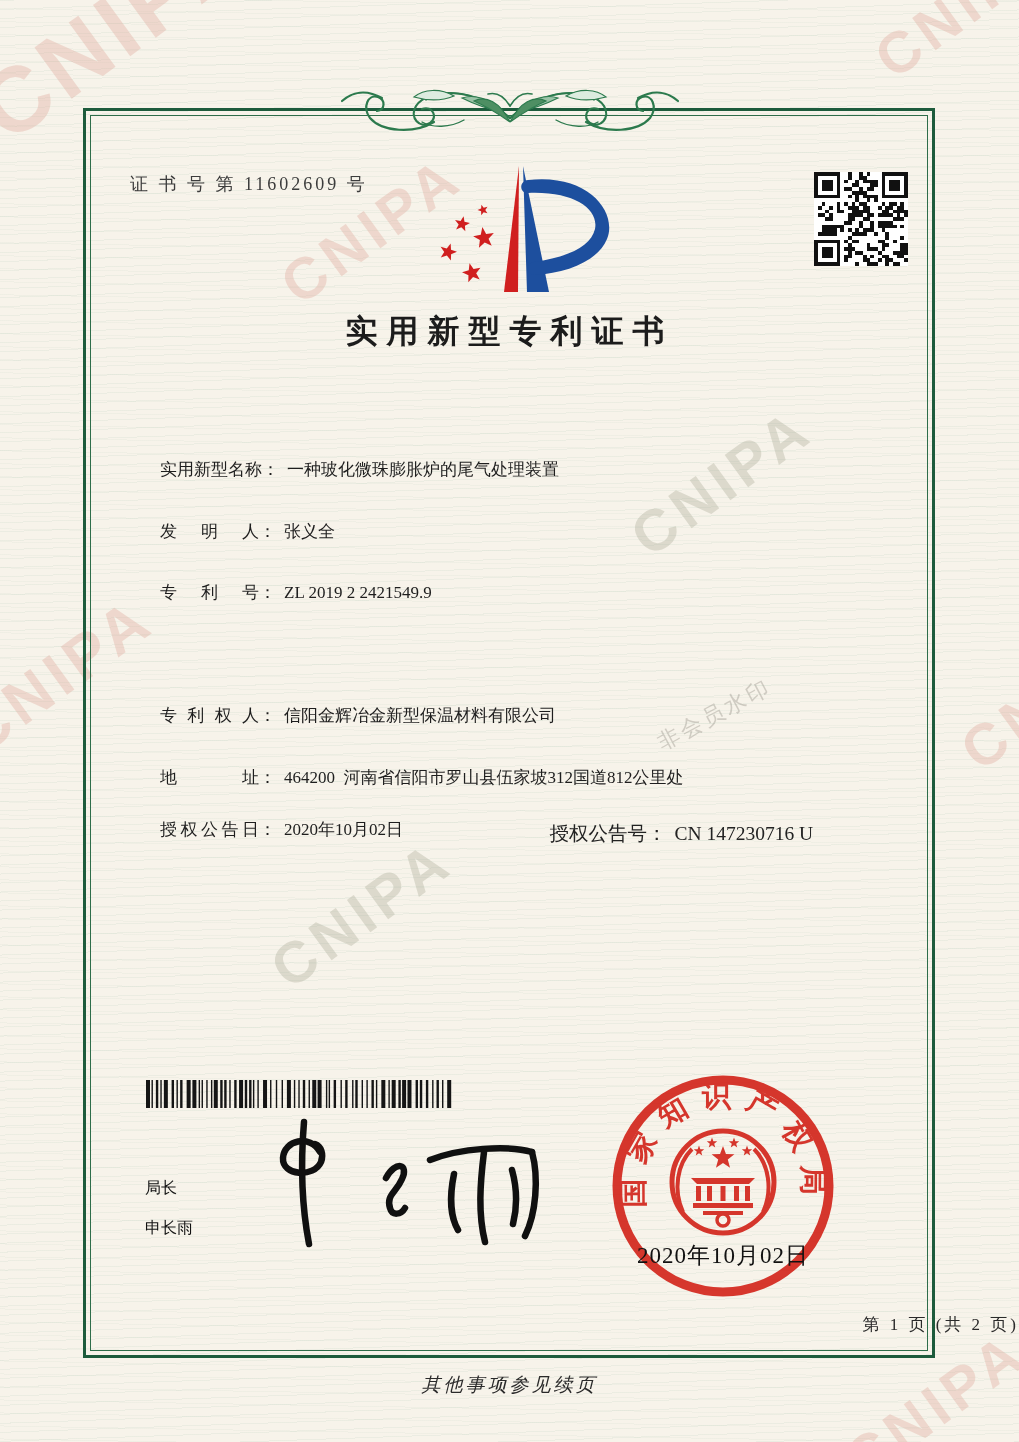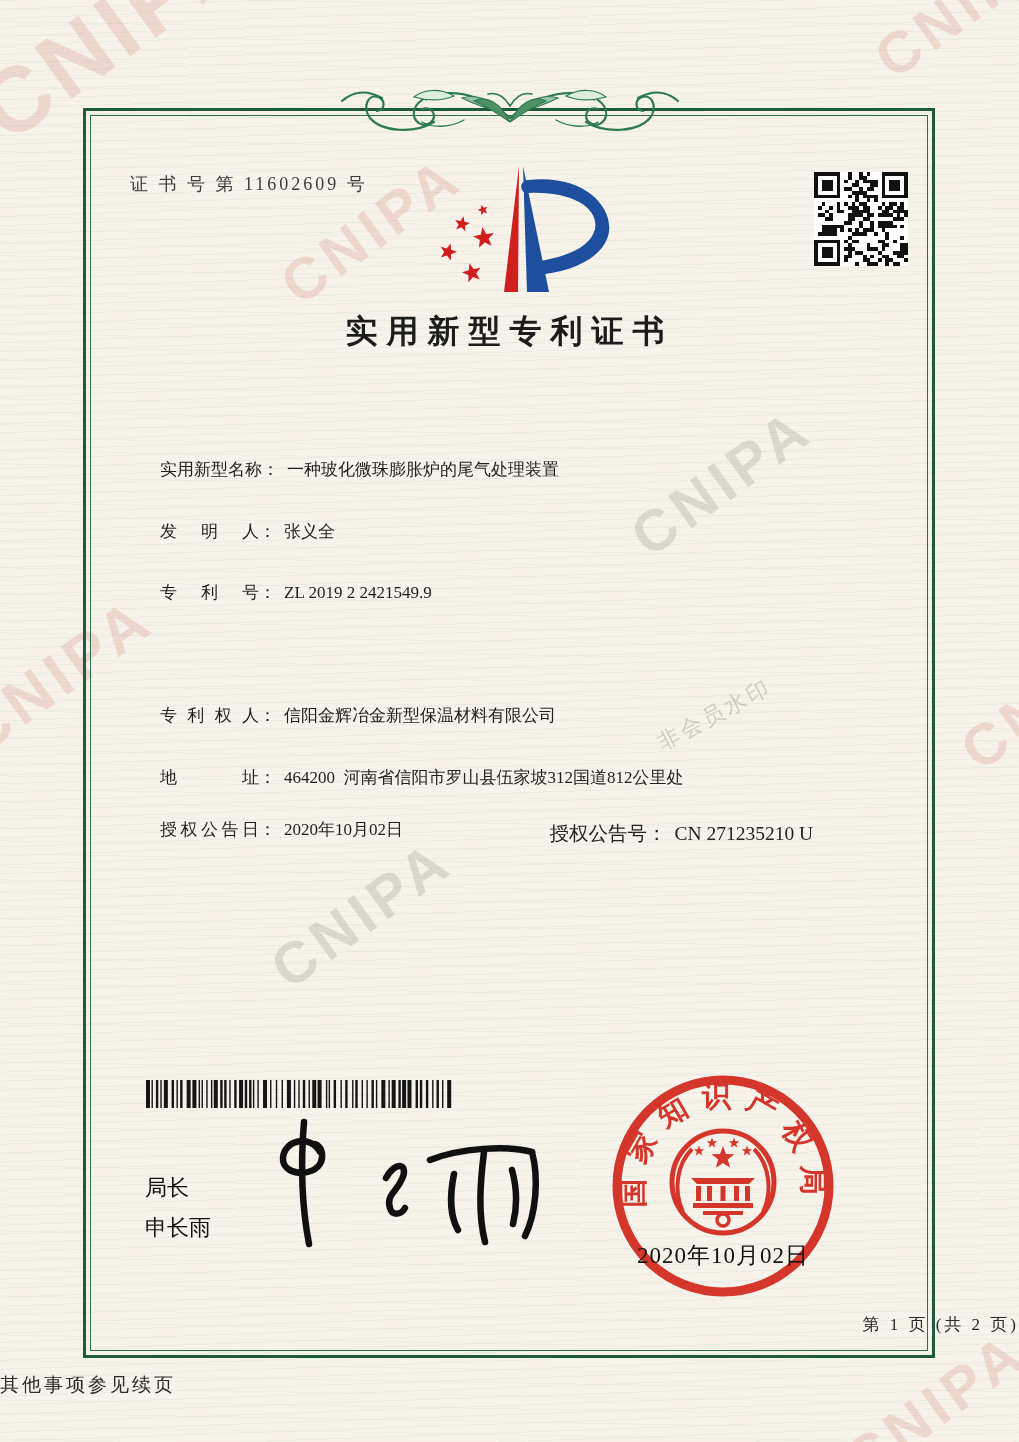--- a/index.html
+++ b/index.html
@@ -44,30 +44,30 @@
   .f-colon{padding-right:8px;}
   .row-name{top:438px;} .row-inventor{top:500px;} .row-patno{top:561px;}
   .row-filing{top:623px;} .row-patentee{top:684px;} .row-address{top:746px;}
   .row-grant{top:798px;} .grant-no{position:absolute;left:530px;top:798px;font-size:19.5px;white-space:pre-wrap;}
   
   .body-text{position:absolute;left:143px;top:843px;width:764px;font-size:19.5px;
       line-height:41px;text-align:justify;color:#1b1b1b;}
   .body-text p{margin:0;text-indent:2em;}
   
   .barcode{position:absolute;left:145px;top:1080px;width:312px;height:28px;}
-  .official{position:absolute;left:145px;top:1168px;font-size:22px;
+  .official{position:absolute;left:145px;top:1168px;font-size:16px;
       font-family:"Liberation Sans","DejaVu Sans",sans-serif;color:#111;line-height:40px;}
   .sig{position:absolute;left:268px;top:1116px;width:300px;height:140px;}
   .seal{position:absolute;left:601px;top:1066px;width:244px;height:244px;}
   .seal-date{position:absolute;left:608px;top:1240px;width:230px;text-align:center;
       font-size:23px;color:#111;letter-spacing:1px;}
   .page-num{position:absolute;left:0;top:1313px;width:1019px;text-align:right;
       font-size:17px;letter-spacing:3px;color:#2a2a2a;}
-  .cont-note{position:absolute;left:0;top:1372px;width:1019px;text-align:left;
-      font-size:19px;letter-spacing:3px;color:#2a2a2a;}
+  .cont-note{position:absolute;left:0;top:1372px;width:1019px;text-align:center;
+      font-size:19px;letter-spacing:3px;color:#2a2a2a;font-style:italic;}
 </style>
 </head>
 <body>
 
 <div class="page">
 
   <div class="wm wm-pink wm1">CNIPA</div>
   <div class="wm wm-pink wm2">CNIPA</div>
   <div class="wm wm-pink wm3">CNIPA</div>
   <div class="wm wm-gray wm4">CNIPA</div>
@@ -335,21 +335,21 @@
   <div class="field row-patentee">
     <span class="f-label">专利权人</span><span class="f-colon">：</span><span class="f-value">信阳金辉冶金新型保温材料有限公司</span>
   </div>
   <div class="field row-address">
     <span class="f-label">地址</span><span class="f-colon">：</span><span class="f-value">464200  河南省信阳市罗山县伍家坡312国道812公里处</span>
   </div>
   <div class="field row-grant">
     <span class="f-label">授权公告日</span><span class="f-colon">：</span><span class="f-value">2020年10月02日</span>
   </div>
   <div class="grant-no">
-    <span>授权公告号</span><span class="f-colon">：</span><span class="f-value">CN 271235210 U</span>
+    <span>授权公告号</span><span class="f-colon">：</span><span class="f-value">CN 147230716 U</span>
   </div>
 
 
   <svg class="barcode" id="barcode" viewBox="0 0 312 28" preserveAspectRatio="none">
       <rect x="1" y="0" width="4" height="28" fill="#151515"></rect>
       <rect x="6.498266424238682" y="0" width="1.4" height="28" fill="#151515"></rect>
       <rect x="10.866891283541918" y="0" width="2.4" height="28" fill="#151515"></rect>
       <rect x="15.334651878476144" y="0" width="1.4" height="28" fill="#151515"></rect>
       <rect x="18.859661673754456" y="0" width="4" height="28" fill="#151515"></rect>
       <rect x="26.60474931076169" y="0" width="2.4" height="28" fill="#151515"></rect>

